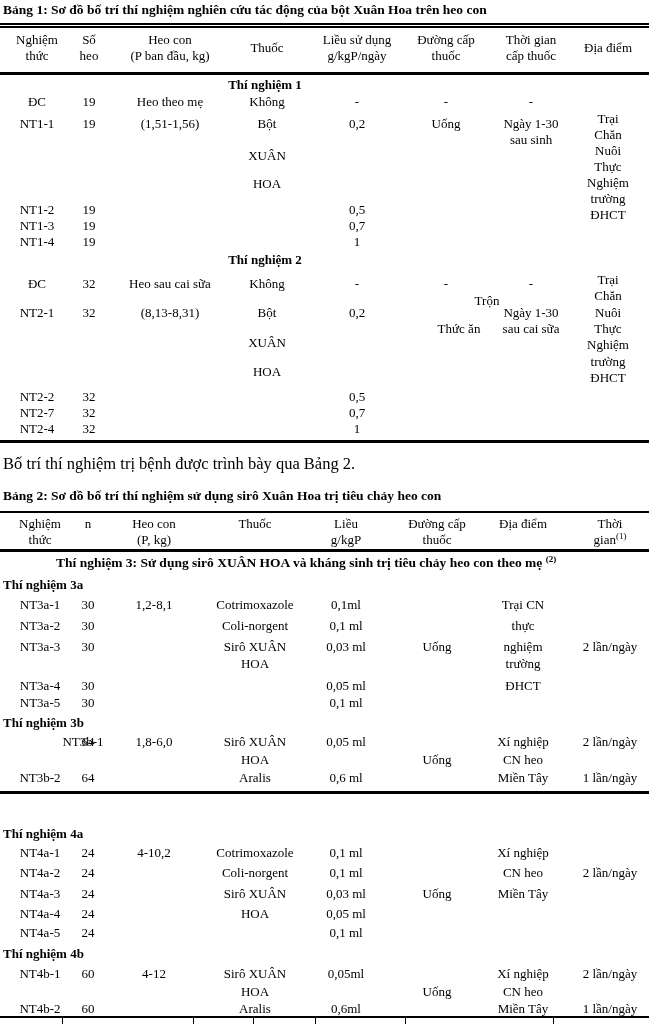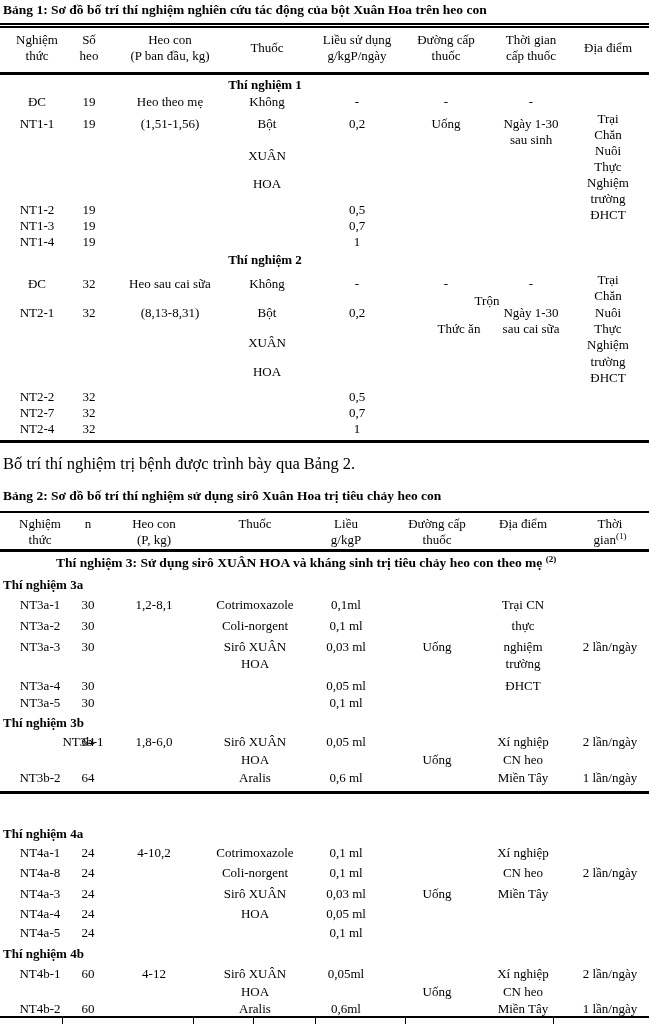--- a/index.html
+++ b/index.html
@@ -186,21 +186,21 @@
       <div class="cell c" style="left: 346px; top: 771px;">0,6 ml</div>
       <div class="cell c" style="left: 523px; top: 771px;">Miền Tây</div>
       <div class="cell c" style="left: 610px; top: 771px;">1 lần/ngày</div>
       <div class="cell b" style="left: 3px; top: 827px;">Thí nghiệm 4a</div>
       <div class="cell c" style="left: 40px; top: 846px;">NT4a-1</div>
       <div class="cell c" style="left: 88px; top: 846px;">24</div>
       <div class="cell c" style="left: 154px; top: 846px;">4-10,2</div>
       <div class="cell c" style="left: 255px; top: 846px;">Cotrimoxazole</div>
       <div class="cell c" style="left: 346px; top: 846px;">0,1 ml</div>
       <div class="cell c" style="left: 523px; top: 846px;">Xí nghiệp</div>
-      <div class="cell c" style="left: 40px; top: 866px;">NT4a-8</div>
+      <div class="cell c" style="left: 40px; top: 866px;">NT4a-2</div>
       <div class="cell c" style="left: 88px; top: 866px;">24</div>
       <div class="cell c" style="left: 255px; top: 866px;">Coli-norgent</div>
       <div class="cell c" style="left: 346px; top: 866px;">0,1 ml</div>
       <div class="cell c" style="left: 523px; top: 866px;">CN heo</div>
       <div class="cell c" style="left: 610px; top: 866px;">2 lần/ngày</div>
       <div class="cell c" style="left: 40px; top: 887px;">NT4a-3</div>
       <div class="cell c" style="left: 88px; top: 887px;">24</div>
       <div class="cell c" style="left: 255px; top: 887px;">Sirô XUÂN</div>
       <div class="cell c" style="left: 346px; top: 887px;">0,03 ml</div>
       <div class="cell c" style="left: 437px; top: 887px;">Uống</div>

